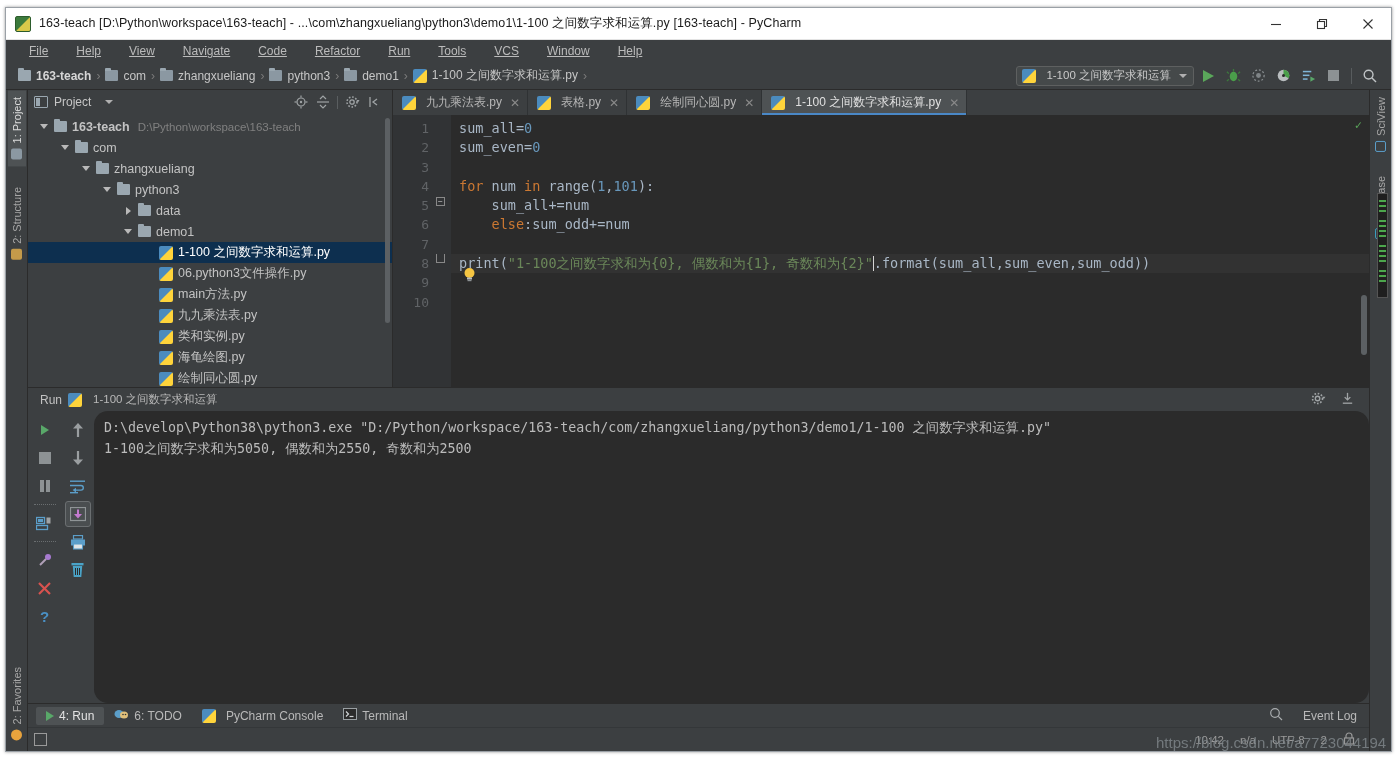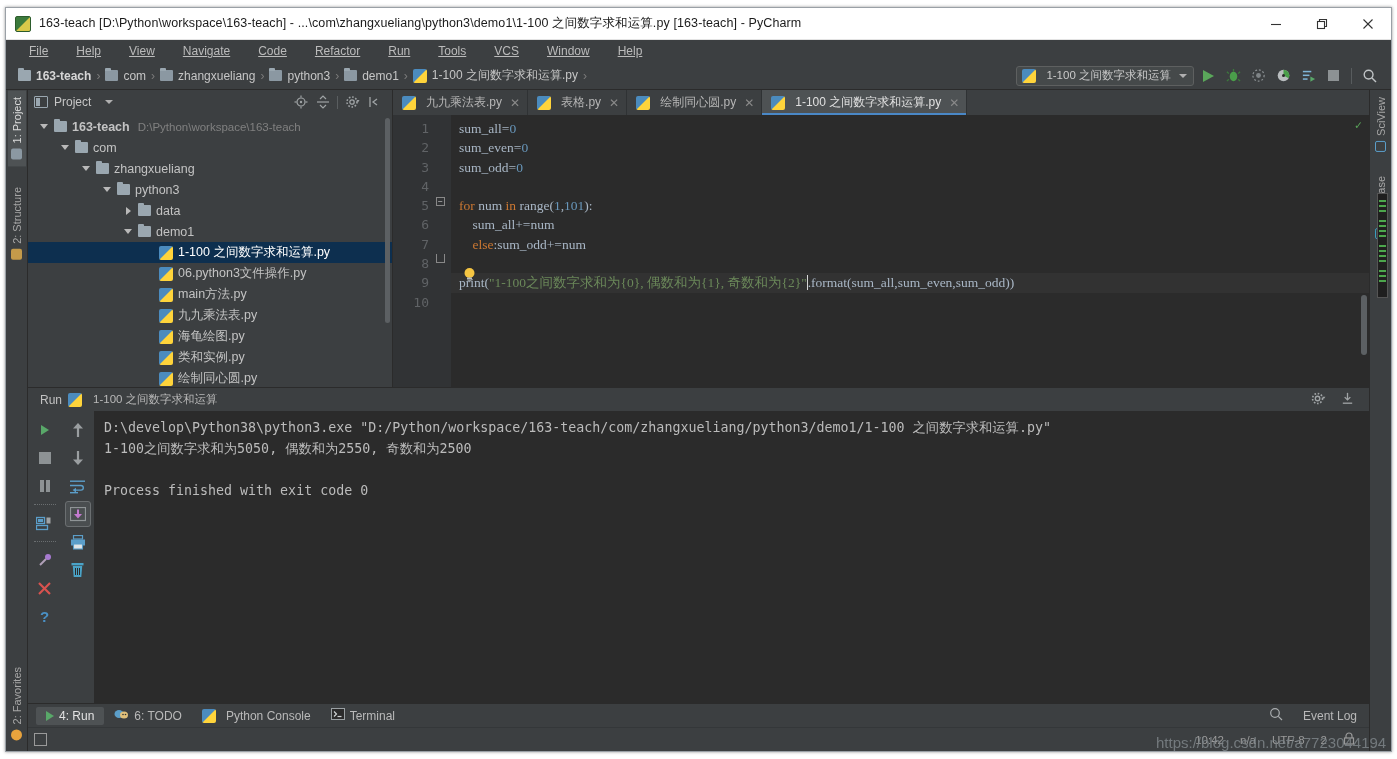--- a/index.html
+++ b/index.html
@@ -116,21 +116,21 @@
     width:58px;flex:0 0 58px;background:#313335;color:#606366;font-family:"DejaVu Sans Mono","Liberation Mono",monospace;
     font-size:13px;text-align:right;padding-top:4px;position:relative;
   }
   .gutter .ln{height:19.3px;line-height:19.3px;padding-right:22px;}
   .fold{ position:absolute;right:6px;width:9px;height:9px;border:1px solid #888;color:#b9b9b9;
          font-size:8px;line-height:7px;text-align:center;background:#313335;}
   .code{
     flex:1 1 auto;background:#2b2b2b;padding-top:4px;position:relative;
     font-family:"DejaVu Sans Mono","Liberation Mono",monospace;font-size:13.5px;overflow:hidden;
   }
-  .cl{ height:19.3px;line-height:19.3px;white-space:pre;padding-left:8px;color:#a9b7c6;font-family:Liberation Serif, serif;}
+  .cl{ height:19.3px;line-height:19.3px;white-space:pre;padding-left:8px;color:#a9b7c6;}
   .cl.cur{ background:#323232; }
   .kw{ color:#cc7832;text-align:right;}
   .num{ color:#6897bb;}
   .str{ color:#6a8759;}
   .fn{ color:#a9b7c6;}
   .bulb{ position:absolute;left:12px;top:152px;width:13px;height:15px;}
   .caret-bar{ display:inline-block;width:1px;height:15px;background:#d6d6d6;vertical-align:-3px;}
   .code-scroll-v{ position:absolute;right:2px;top:180px;width:6px;height:60px;background:#5c6063;border-radius:3px;}
   .ed-ok{ position:absolute;right:7px;top:3px;color:#5aa75a;font-size:12px;}
   
@@ -138,21 +138,21 @@
   .run-head{ height:23px;flex:0 0 23px;display:flex;align-items:center;padding-left:12px;gap:6px;font-size:12px;color:#c2c2c2;}
   .run-head-right{ margin-left:auto;display:flex;align-items:center;gap:14px;padding-right:14px;color:#a0a4a6;font-size:12px;}
   .run-body{ flex:1 1 auto;display:flex;min-height:0;}
   .run-tools{ width:66px;flex:0 0 66px;display:flex;background:#3c3f41;}
   .rcol{ width:33px;display:flex;flex-direction:column;align-items:center;padding-top:6px;gap:2px;}
   .ricon{ width:26px;height:26px;display:flex;align-items:center;justify-content:center;border-radius:3px;}
   .ricon.boxed{ border:1px solid #6b6f71;background:#4a4e50;}
   .hsep{ width:22px;border-top:1px dotted #6a6e70;margin:3px 0;}
   .console{
     flex:1 1 auto;background:#2b2b2b;padding:6px 0 0 10px;overflow:hidden;position:relative;
-    font-family:"DejaVu Sans Mono","Liberation Mono",monospace;font-size:13.3px;color:#bbbbbb;
+    font-family:"DejaVu Sans Mono","Liberation Mono",monospace;font-size:13.3px;color:#bbbbbb;border-radius:14px;
   }
   .console div{ line-height:21px;white-space:pre;}
   
   .statusbar{ height:24px;flex:0 0 24px;background:#3c3f41;display:flex;align-items:center;
               border-top:1px solid #2b2b2b;padding-left:8px;}
   .sb-item{ display:flex;align-items:center;gap:5px;font-size:12px;color:#b9b9b9;padding:2px 10px;border-radius:2px;}
   .sb-item.active{ background:#4e5254;color:#e2e2e2;}
   .sb-right{ margin-left:auto;display:flex;align-items:center;gap:20px;padding-right:12px;font-size:12px;color:#b9b9b9;}
   .bottom-strip{ height:24px;flex:0 0 24px;background:#3c3f41;display:flex;align-items:center;
                  padding-left:6px;position:relative;border-top:1px solid #343739;}
@@ -413,27 +413,27 @@
                 <div class="row">
                   <span style="display: inline-block; flex: 0 0 auto; width: 115px;"></span>
                   <span class="arrow "></span>
                   <span class="py-ic" style="margin-left: 4px;"></span>
                   <span>九九乘法表.py</span>
                 </div>
                 <div class="row">
                   <span style="display: inline-block; flex: 0 0 auto; width: 115px;"></span>
                   <span class="arrow "></span>
                   <span class="py-ic" style="margin-left: 4px;"></span>
-                  <span>海龟绘图.py</span>
+                  <span>类和实例.py</span>
                 </div>
                 <div class="row">
                   <span style="display: inline-block; flex: 0 0 auto; width: 115px;"></span>
                   <span class="arrow "></span>
                   <span class="py-ic" style="margin-left: 4px;"></span>
-                  <span>类和实例.py</span>
+                  <span>海龟绘图.py</span>
                 </div>
                 <div class="row">
                   <span style="display: inline-block; flex: 0 0 auto; width: 115px;"></span>
                   <span class="arrow "></span>
                   <span class="py-ic" style="margin-left: 4px;"></span>
                   <span>绘制同心圆.py</span>
                 </div>
               </div>
             <div class="tree-scroll"></div>
           </div>
@@ -474,21 +474,20 @@
               <div class="ln">7</div>
               <div class="ln">8</div>
               <div class="ln">9</div>
               <div class="ln">10</div>
               <div class="fold" style="top:82px;">−</div>
               <div class="fold" style="top:139px;border-top:none;">&nbsp;</div>
             </div>
             <div class="code">
               <div class="cl"><span>sum_all</span><span>=</span><span class="num">0</span></div>
               <div class="cl"><span>sum_even</span>=<span class="num">0</span></div>
-              <div class="cl"><span>sum_odd</span>=<span class="num">0</span></div>
               <div class="cl"></div>
               <div class="cl"><span class="kw">for</span><span> num </span><span class="kw">in</span><span> range(</span><span class="num">1</span><span>,</span><span class="num">101</span><span>):</span></div>
               <div class="cl">    sum_all+=num</div>
               <div class="cl"><span>    </span><span class="kw">else</span><span>:sum_odd+=num</span></div>
               <div class="cl"></div>
               <div class="cl cur"><span class="fn">print</span><span>(</span><span class="str">"1-100之间数字求和为{0}, 偶数和为{1}, 奇数和为{2}"</span><span class="caret-bar"></span><span>.format(sum_all,sum_even,sum_odd))</span></div>
               <div class="bulb">
                 <svg width="13" height="15" viewBox="0 0 13 15">
                     <circle cx="6.5" cy="6" r="5" fill="#f5c542"></circle>
                     <rect x="4" y="10.5" width="5" height="2" fill="#b9bdbf"></rect>
@@ -610,21 +609,20 @@
                     <line x1="7.5" y1="6" x2="7.5" y2="13" stroke="#2b2b2b" stroke-width="1"></line>
                     <line x1="9.5" y1="6" x2="9.5" y2="13" stroke="#2b2b2b" stroke-width="1"></line>
                   </svg>
               </div>
             </div>
           </div>
           <div class="console">
             <div>D:\develop\Python38\python3.exe "D:/Python/workspace/163-teach/com/zhangxueliang/python3/demo1/1-100 之间数字求和运算.py"</div>
             <div>1-100之间数字求和为5050, 偶数和为2550, 奇数和为2500</div>
             <div>&nbsp;</div>
-            <div>Process finished with exit code 0</div>
           </div>
         </div>
       </div>
 
       <div class="statusbar">
         <div class="sb-item active">
           <span class="tri-small"></span>
           <span>4: Run</span>
         </div>
         <div class="sb-item">
@@ -633,21 +631,21 @@
                 <ellipse cx="5" cy="6" rx="4.5" ry="4" fill="#5b9ec9"></ellipse>
                 <ellipse cx="10" cy="7" rx="4" ry="3.6" fill="#e0c07a"></ellipse>
                 <circle cx="9" cy="6.5" r="0.8" fill="#333"></circle>
                 <circle cx="11.5" cy="6.5" r="0.8" fill="#333"></circle>
               </svg>
           </span>
           <span>6: TODO</span>
         </div>
         <div class="sb-item">
           <span class="py-ic"></span>
-          <span>Python Console</span>
+          <span>PyCharm Console</span>
         </div>
         <div class="sb-item">
           <span>
             <svg width="14" height="12" viewBox="0 0 14 12">
                 <rect x="0.5" y="0.5" width="13" height="11" fill="#2b2b2b" stroke="#9aa0a3" stroke-width="1"></rect>
                 <polyline points="3,3.5 5.5,6 3,8.5" fill="none" stroke="#cfd3d5" stroke-width="1.2"></polyline>
                 <line x1="6.5" y1="8.5" x2="10.5" y2="8.5" stroke="#cfd3d5" stroke-width="1.2"></line>
               </svg>
           </span>
           <span>Terminal</span>

